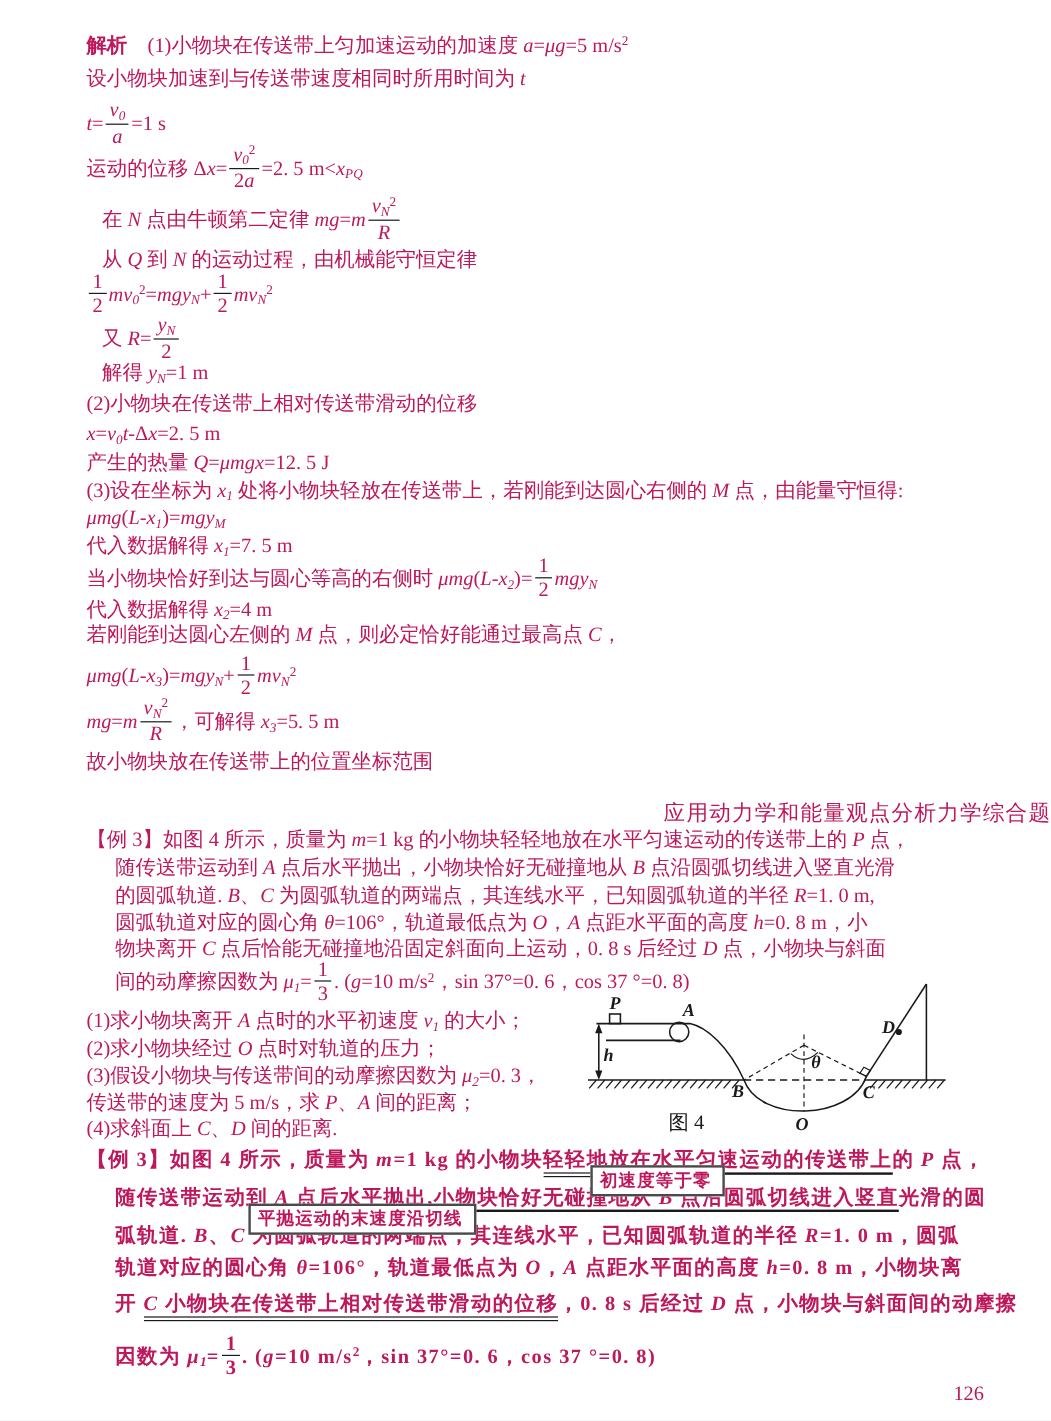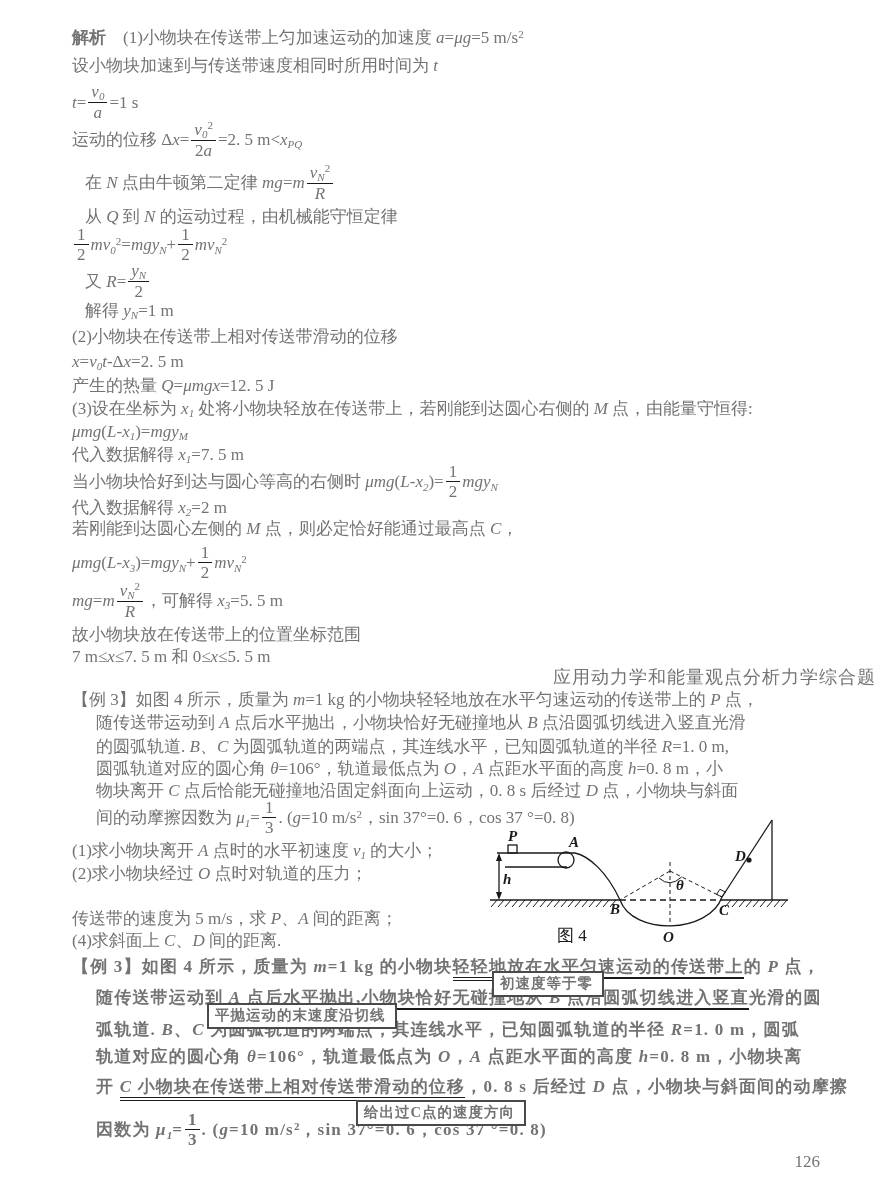--- a/index.html
+++ b/index.html
@@ -1,19 +1,19 @@
 <!DOCTYPE html>
 <html><head>
 <meta charset="utf-8">
 <style>
   html,body{margin:0;padding:0;background:#e8e8e8;}
   #page{
     position:relative;width:876px;height:1184px;background:#ffffff;
     font-family:"Liberation Serif","DejaVu Serif",serif;
-    color:#737373;overflow:hidden;margin:0 auto;
+    color:#be185d;overflow:hidden;margin:0 auto;
   }
   .ln{position:absolute;white-space:nowrap;font-size:17px;line-height:1.25;}
   .heading{position:absolute;left:0;width:876px;text-align:right;font-size:18px;letter-spacing:1px;}
   .boldsec{font-weight:bold;letter-spacing:1.2px;}
   .callout{
     position:absolute;border:2px solid #4a4a4a;background:#fff;
     font-size:14.5px;font-weight:bold;padding:1px 9px 2px 6px;white-space:nowrap;
     letter-spacing:1px;
   }
   .pagenum{position:absolute;left:0;width:820px;text-align:right;font-size:17px;}
@@ -46,38 +46,38 @@
   <div class="ln" style="left:72px;top:227px"><span class="frac"><span class="fnum"><span class="tk-tx">1</span></span><span class="fden"><span class="tk-tx">2</span></span></span><span class="tk-it">mv</span><span class="tk-sub">0</span><span class="tk-sup">2</span><span class="tk-tx">=</span><span class="tk-it">mgy</span><span class="tk-sub">N</span><span class="tk-tx">+</span><span class="frac"><span class="fnum"><span class="tk-tx">1</span></span><span class="fden"><span class="tk-tx">2</span></span></span><span class="tk-it">mv</span><span class="tk-sub">N</span><span class="tk-sup">2</span></div>
   <div class="ln" style="left:85px;top:263px"><span class="tk-tx">又 </span><span class="tk-it">R</span><span class="tk-tx">=</span><span class="frac"><span class="fnum"><span class="tk-it">y</span><span class="tk-sub">N</span></span><span class="fden"><span class="tk-tx">2</span></span></span></div>
   <div class="ln" style="left:85px;top:300px"><span class="tk-tx">解得 </span><span class="tk-it">y</span><span class="tk-sub">N</span><span class="tk-tx">=1 m</span></div>
   <div class="ln" style="left:72px;top:326px"><span class="tk-tx">(2)小物块在传送带上相对传送带滑动的位移</span></div>
   <div class="ln" style="left:72px;top:351px"><span class="tk-it">x</span><span class="tk-tx">=</span><span class="tk-it">v</span><span class="tk-sub">0</span><span class="tk-it">t</span><span class="tk-tx">-Δ</span><span class="tk-it">x</span><span class="tk-tx">=2. 5 m</span></div>
   <div class="ln" style="left:72px;top:375px"><span class="tk-tx">产生的热量 </span><span class="tk-it">Q</span><span class="tk-tx">=</span><span class="tk-it">μmgx</span><span class="tk-tx">=12. 5 J</span></div>
   <div class="ln" style="left:72px;top:398px"><span class="tk-tx">(3)设在坐标为 </span><span class="tk-it">x</span><span class="tk-sub">1</span><span class="tk-tx"> 处将小物块轻放在传送带上，若刚能到达圆心右侧的 </span><span class="tk-it">M</span><span class="tk-tx"> 点，由能量守恒得:</span></div>
   <div class="ln" style="left:72px;top:421px"><span class="tk-it">μmg</span><span class="tk-tx">(</span><span class="tk-it">L</span><span class="tk-tx">-</span><span class="tk-it">x</span><span class="tk-sub">1</span><span class="tk-tx">)=</span><span class="tk-it">mgy</span><span class="tk-sub">M</span></div>
   <div class="ln" style="left:72px;top:444px"><span class="tk-tx">代入数据解得 </span><span class="tk-it">x</span><span class="tk-sub">1</span><span class="tk-tx">=7. 5 m</span></div>
   <div class="ln" style="left:72px;top:464px"><span class="tk-tx">当小物块恰好到达与圆心等高的右侧时 </span><span class="tk-it">μmg</span><span class="tk-tx">(</span><span class="tk-it">L</span><span class="tk-tx">-</span><span class="tk-it">x</span><span class="tk-sub">2</span><span class="tk-tx">)=</span><span class="frac"><span class="fnum"><span class="tk-tx">1</span></span><span class="fden"><span class="tk-tx">2</span></span></span><span class="tk-it">mgy</span><span class="tk-sub">N</span></div>
-  <div class="ln" style="left:72px;top:497px"><span class="tk-tx">代入数据解得 </span><span class="tk-it">x</span><span class="tk-sub">2</span><span class="tk-tx">=2 m</span></div>
+  <div class="ln" style="left:72px;top:497px"><span class="tk-tx">代入数据解得 </span><span class="tk-it">x</span><span class="tk-sub">2</span><span class="tk-tx">=4 m</span></div>
   <div class="ln" style="left:72px;top:518px"><span class="tk-tx">若刚能到达圆心左侧的 </span><span class="tk-it">M</span><span class="tk-tx"> 点，则必定恰好能通过最高点 </span><span class="tk-it">C</span><span class="tk-tx">，</span></div>
   <div class="ln" style="left:72px;top:545px"><span class="tk-it">μmg</span><span class="tk-tx">(</span><span class="tk-it">L</span><span class="tk-tx">-</span><span class="tk-it">x</span><span class="tk-sub">3</span><span class="tk-tx">)=</span><span class="tk-it">mgy</span><span class="tk-sub">N</span><span class="tk-tx">+</span><span class="frac"><span class="fnum"><span class="tk-tx">1</span></span><span class="fden"><span class="tk-tx">2</span></span></span><span class="tk-it">mv</span><span class="tk-sub">N</span><span class="tk-sup">2</span></div>
   <div class="ln" style="left:72px;top:582px"><span class="tk-it">mg</span><span class="tk-tx">=</span><span class="tk-it">m</span><span class="frac"><span class="fnum"><span class="tk-it">v</span><span class="tk-sub">N</span><span class="tk-sup">2</span></span><span class="fden"><span class="tk-it">R</span></span></span><span class="tk-tx">，可解得 </span><span class="tk-it">x</span><span class="tk-sub">3</span><span class="tk-tx">=5. 5 m</span></div>
   <div class="ln" style="left:72px;top:624px"><span class="tk-tx">故小物块放在传送带上的位置坐标范围</span></div>
-  <div class="ln" style="left:72px;top:646px"><span class="tk-tx">7 m≤</span><span class="tk-it">x</span><span class="tk-tx">≤7. 5 m 和 0≤</span><span class="tk-it">x</span><span class="tk-tx">≤5. 5 m</span></div>
 
   <div class="heading" style="top:665px">应用动力学和能量观点分析力学综合题</div>
 
   <div class="ln" style="left:72px;top:689px"><span class="tk-tx">【例 3】如图 4 所示，质量为 </span><span class="tk-it">m</span><span class="tk-tx">=1 kg 的小物块轻轻地放在水平匀速运动的传送带上的 </span><span class="tk-it">P</span><span class="tk-tx"> 点，</span></div>
   <div class="ln" style="left:96px;top:712px"><span class="tk-tx">随传送带运动到 </span><span class="tk-it">A</span><span class="tk-tx"> 点后水平抛出，小物块恰好无碰撞地从 </span><span class="tk-it">B</span><span class="tk-tx"> 点沿圆弧切线进入竖直光滑</span></div>
   <div class="ln" style="left:96px;top:736px"><span class="tk-tx">的圆弧轨道. </span><span class="tk-it">B</span><span class="tk-tx">、</span><span class="tk-it">C</span><span class="tk-tx"> 为圆弧轨道的两端点，其连线水平，已知圆弧轨道的半径 </span><span class="tk-it">R</span><span class="tk-tx">=1. 0 m,</span></div>
   <div class="ln" style="left:96px;top:758px"><span class="tk-tx">圆弧轨道对应的圆心角 </span><span class="tk-it">θ</span><span class="tk-tx">=106°，轨道最低点为 </span><span class="tk-it">O</span><span class="tk-tx">，</span><span class="tk-it">A</span><span class="tk-tx"> 点距水平面的高度 </span><span class="tk-it">h</span><span class="tk-tx">=0. 8 m，小</span></div>
   <div class="ln" style="left:96px;top:780px"><span class="tk-tx">物块离开 </span><span class="tk-it">C</span><span class="tk-tx"> 点后恰能无碰撞地沿固定斜面向上运动，0. 8 s 后经过 </span><span class="tk-it">D</span><span class="tk-tx"> 点，小物块与斜面</span></div>
   <div class="ln" style="left:96px;top:800px"><span class="tk-tx">间的动摩擦因数为 </span><span class="tk-it">μ</span><span class="tk-sub">1</span><span class="tk-tx">=</span><span class="frac"><span class="fnum"><span class="tk-tx">1</span></span><span class="fden"><span class="tk-tx">3</span></span></span><span class="tk-tx">. (</span><span class="tk-it">g</span><span class="tk-tx">=10 m/s</span><span class="tk-sup">2</span><span class="tk-tx">，sin 37°=0. 6，cos 37 °=0. 8)</span></div>
 
   <div class="ln" style="left:72px;top:840px"><span class="tk-tx">(1)求小物块离开 </span><span class="tk-it">A</span><span class="tk-tx"> 点时的水平初速度 </span><span class="tk-it">v</span><span class="tk-sub">1</span><span class="tk-tx"> 的大小；</span></div>
   <div class="ln" style="left:72px;top:863px"><span class="tk-tx">(2)求小物块经过 </span><span class="tk-it">O</span><span class="tk-tx"> 点时对轨道的压力；</span></div>
+  <div class="ln" style="left:72px;top:886px"><span class="tk-tx">(3)假设小物块与传送带间的动摩擦因数为 </span><span class="tk-it">μ</span><span class="tk-sub">2</span><span class="tk-tx">=0. 3，</span></div>
   <div class="ln" style="left:72px;top:908px"><span class="tk-tx">传送带的速度为 5 m/s，求 </span><span class="tk-it">P</span><span class="tk-tx">、</span><span class="tk-it">A</span><span class="tk-tx"> 间的距离；</span></div>
   <div class="ln" style="left:72px;top:930px"><span class="tk-tx">(4)求斜面上 </span><span class="tk-it">C</span><span class="tk-tx">、</span><span class="tk-it">D</span><span class="tk-tx"> 间的距离.</span></div>
 
   <svg style="position:absolute;left:485px;top:818px" width="391" height="134" viewBox="0 0 391 134">
     <g stroke="#1a1a1a" stroke-width="1.3" fill="none">
 
       <line x1="5" y1="82" x2="135" y2="82"></line>
       <g stroke-width="1">
         <line x1="12" y1="82" x2="6" y2="89"></line>
           <line x1="19" y1="82" x2="13" y2="89"></line>
@@ -153,17 +153,16 @@
 
   <div class="ln boldsec" style="left:72px;top:956px"><span class="tk-tx">【例 3】如图 4 所示，质量为 </span><span class="tk-it">m</span><span class="tk-tx">=1 kg 的小物块</span><span class="tk-u2"><span class="tk-tx">轻轻地放</span></span><span class="tk-tx">在水</span><span class="tk-u"><span class="tk-tx">平匀速运动的传送带上</span></span><span class="tk-tx">的 </span><span class="tk-it">P</span><span class="tk-tx"> 点，</span></div>
   <div class="ln boldsec" style="left:96px;top:987px"><span class="tk-tx">随传送带运动到 </span><span class="tk-u"><span class="tk-it">A</span><span class="tk-tx"> 点后水平抛出,小物块恰好无碰撞地从 </span><span class="tk-it">B</span><span class="tk-tx"> 点沿圆弧切线进入竖直</span></span><span class="tk-tx">光滑的圆</span></div>
   <div class="ln boldsec" style="left:96px;top:1019px"><span class="tk-tx">弧轨道. </span><span class="tk-it">B</span><span class="tk-tx">、</span><span class="tk-it">C</span><span class="tk-tx"> 为圆弧轨道的两端点，其连线水平，已知圆弧轨道的半径 </span><span class="tk-it">R</span><span class="tk-tx">=1. 0 m，圆弧</span></div>
   <div class="ln boldsec" style="left:96px;top:1046px"><span class="tk-tx">轨道对应的圆心角 </span><span class="tk-it">θ</span><span class="tk-tx">=106°，轨道最低点为 </span><span class="tk-it">O</span><span class="tk-tx">，</span><span class="tk-it">A</span><span class="tk-tx"> 点距水平面的高度 </span><span class="tk-it">h</span><span class="tk-tx">=0. 8 m，小物块离</span></div>
   <div class="ln boldsec" style="left:96px;top:1076px"><span class="tk-tx">开 </span><span class="tk-u2"><span class="tk-it">C</span><span class="tk-tx"> 小物块在传送带上相对传送带滑动的位移</span></span><span class="tk-tx">，0. 8 s 后经过 </span><span class="tk-it">D</span><span class="tk-tx"> 点，小物块与斜面间的动摩擦</span></div>
   <div class="ln boldsec" style="left:96px;top:1112px"><span class="tk-tx">因数为 </span><span class="tk-it">μ</span><span class="tk-sub">1</span><span class="tk-tx">=</span><span class="frac"><span class="fnum"><span class="tk-tx">1</span></span><span class="fden"><span class="tk-tx">3</span></span></span><span class="tk-tx">. (</span><span class="tk-it">g</span><span class="tk-tx">=10 m/s</span><span class="tk-sup">2</span><span class="tk-tx">，sin 37°=0. 6，cos 37 °=0. 8)</span></div>
 
   <div class="callout" style="left:492px;top:971px">初速度等于零</div>
   <div class="callout" style="left:207px;top:1003px">平抛运动的末速度沿切线</div>
-  <div class="callout" style="left:356px;top:1100px">给出过C点的速度方向</div>
 
   <div class="pagenum" style="top:1152px">126</div>
 
 </div>
 
 </body></html>

